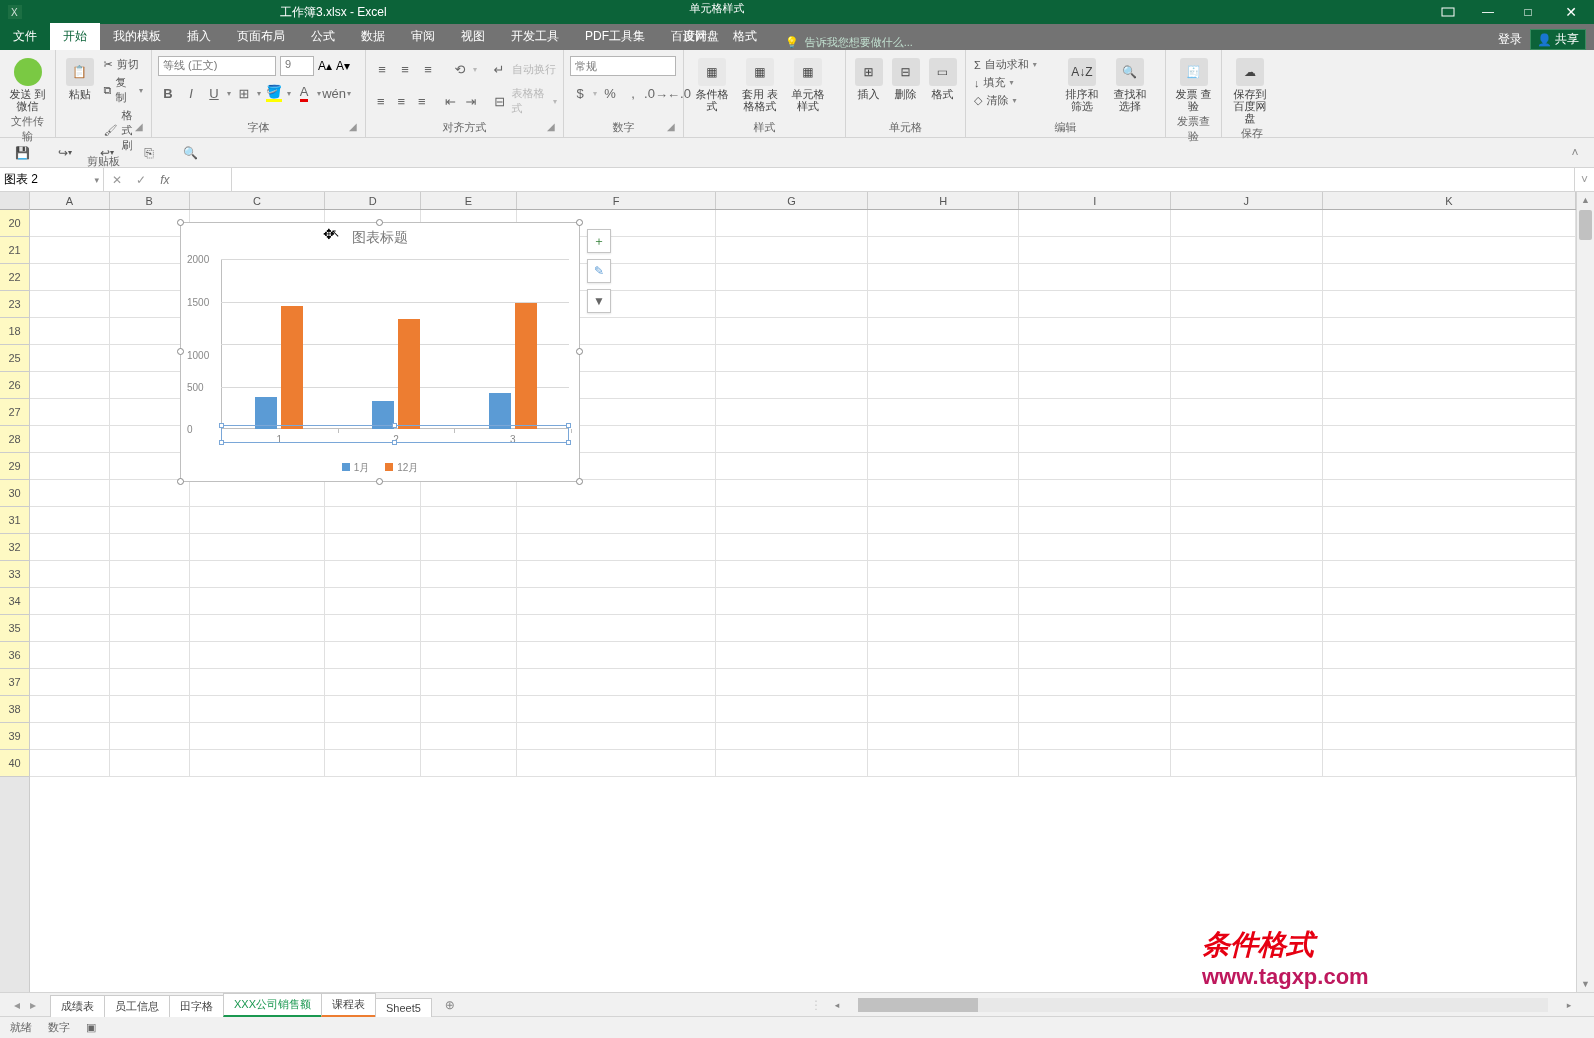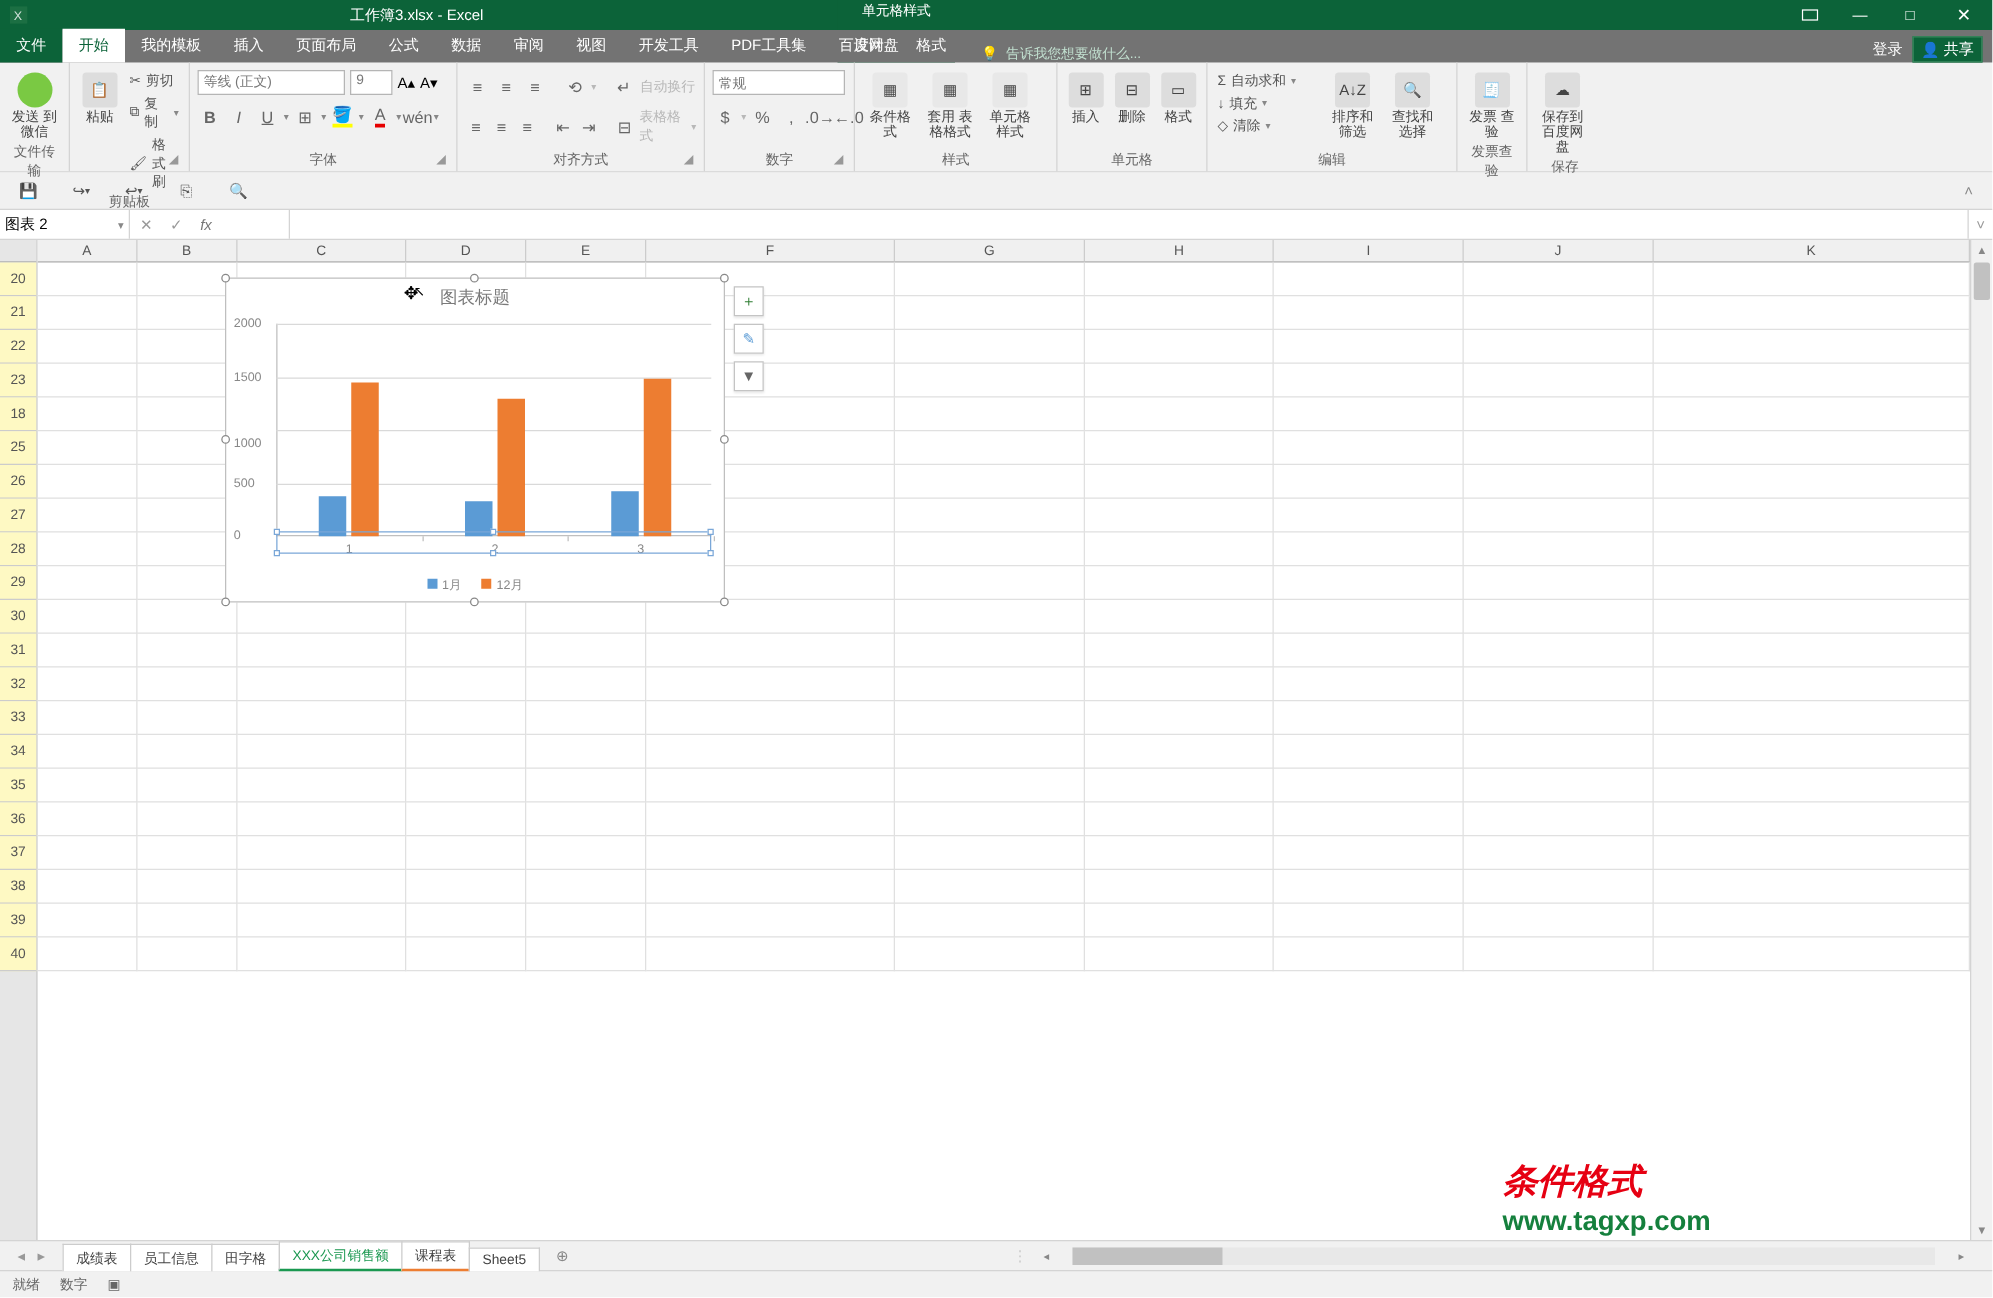--- a/index.html
+++ b/index.html
@@ -117,21 +117,21 @@
 
   
   .statusbar{ height:22px; background:#f1f1f1; border-top:1px solid #d4d4d4; display:flex; align-items:center; padding:0 10px; font-size:11px; color:#666; gap:16px;}
   .statusbar .right{ margin-left:auto; display:flex; align-items:center; gap:10px;}
 
   
   .watermark{ position:absolute; right:10px; bottom:30px; width:390px; height:100px; display:flex; align-items:center;}
   .watermark .tag{ background:#e60012; color:#fff; font-size:54px; font-weight:900; font-style:italic; padding:4px 14px; letter-spacing:2px; font-family: Arial Black, sans-serif;}
   .watermark .txt{ margin-left:8px;}
   .watermark .txt .cn{ color:#e60012; font-size:28px; font-weight:bold; font-style:italic;}
-  .watermark .txt .url{ color:#15803d; font-size:22px; font-weight:bold;}
+  .watermark .txt .url{ color:#be185d; font-size:22px; font-weight:bold;}
 
   svg{ display:block;}
 </style>
 </head>
 <body>
 
 <div class="titlebar">
   <div class="left-icons">
     <span>
         <svg width="14" height="14">

